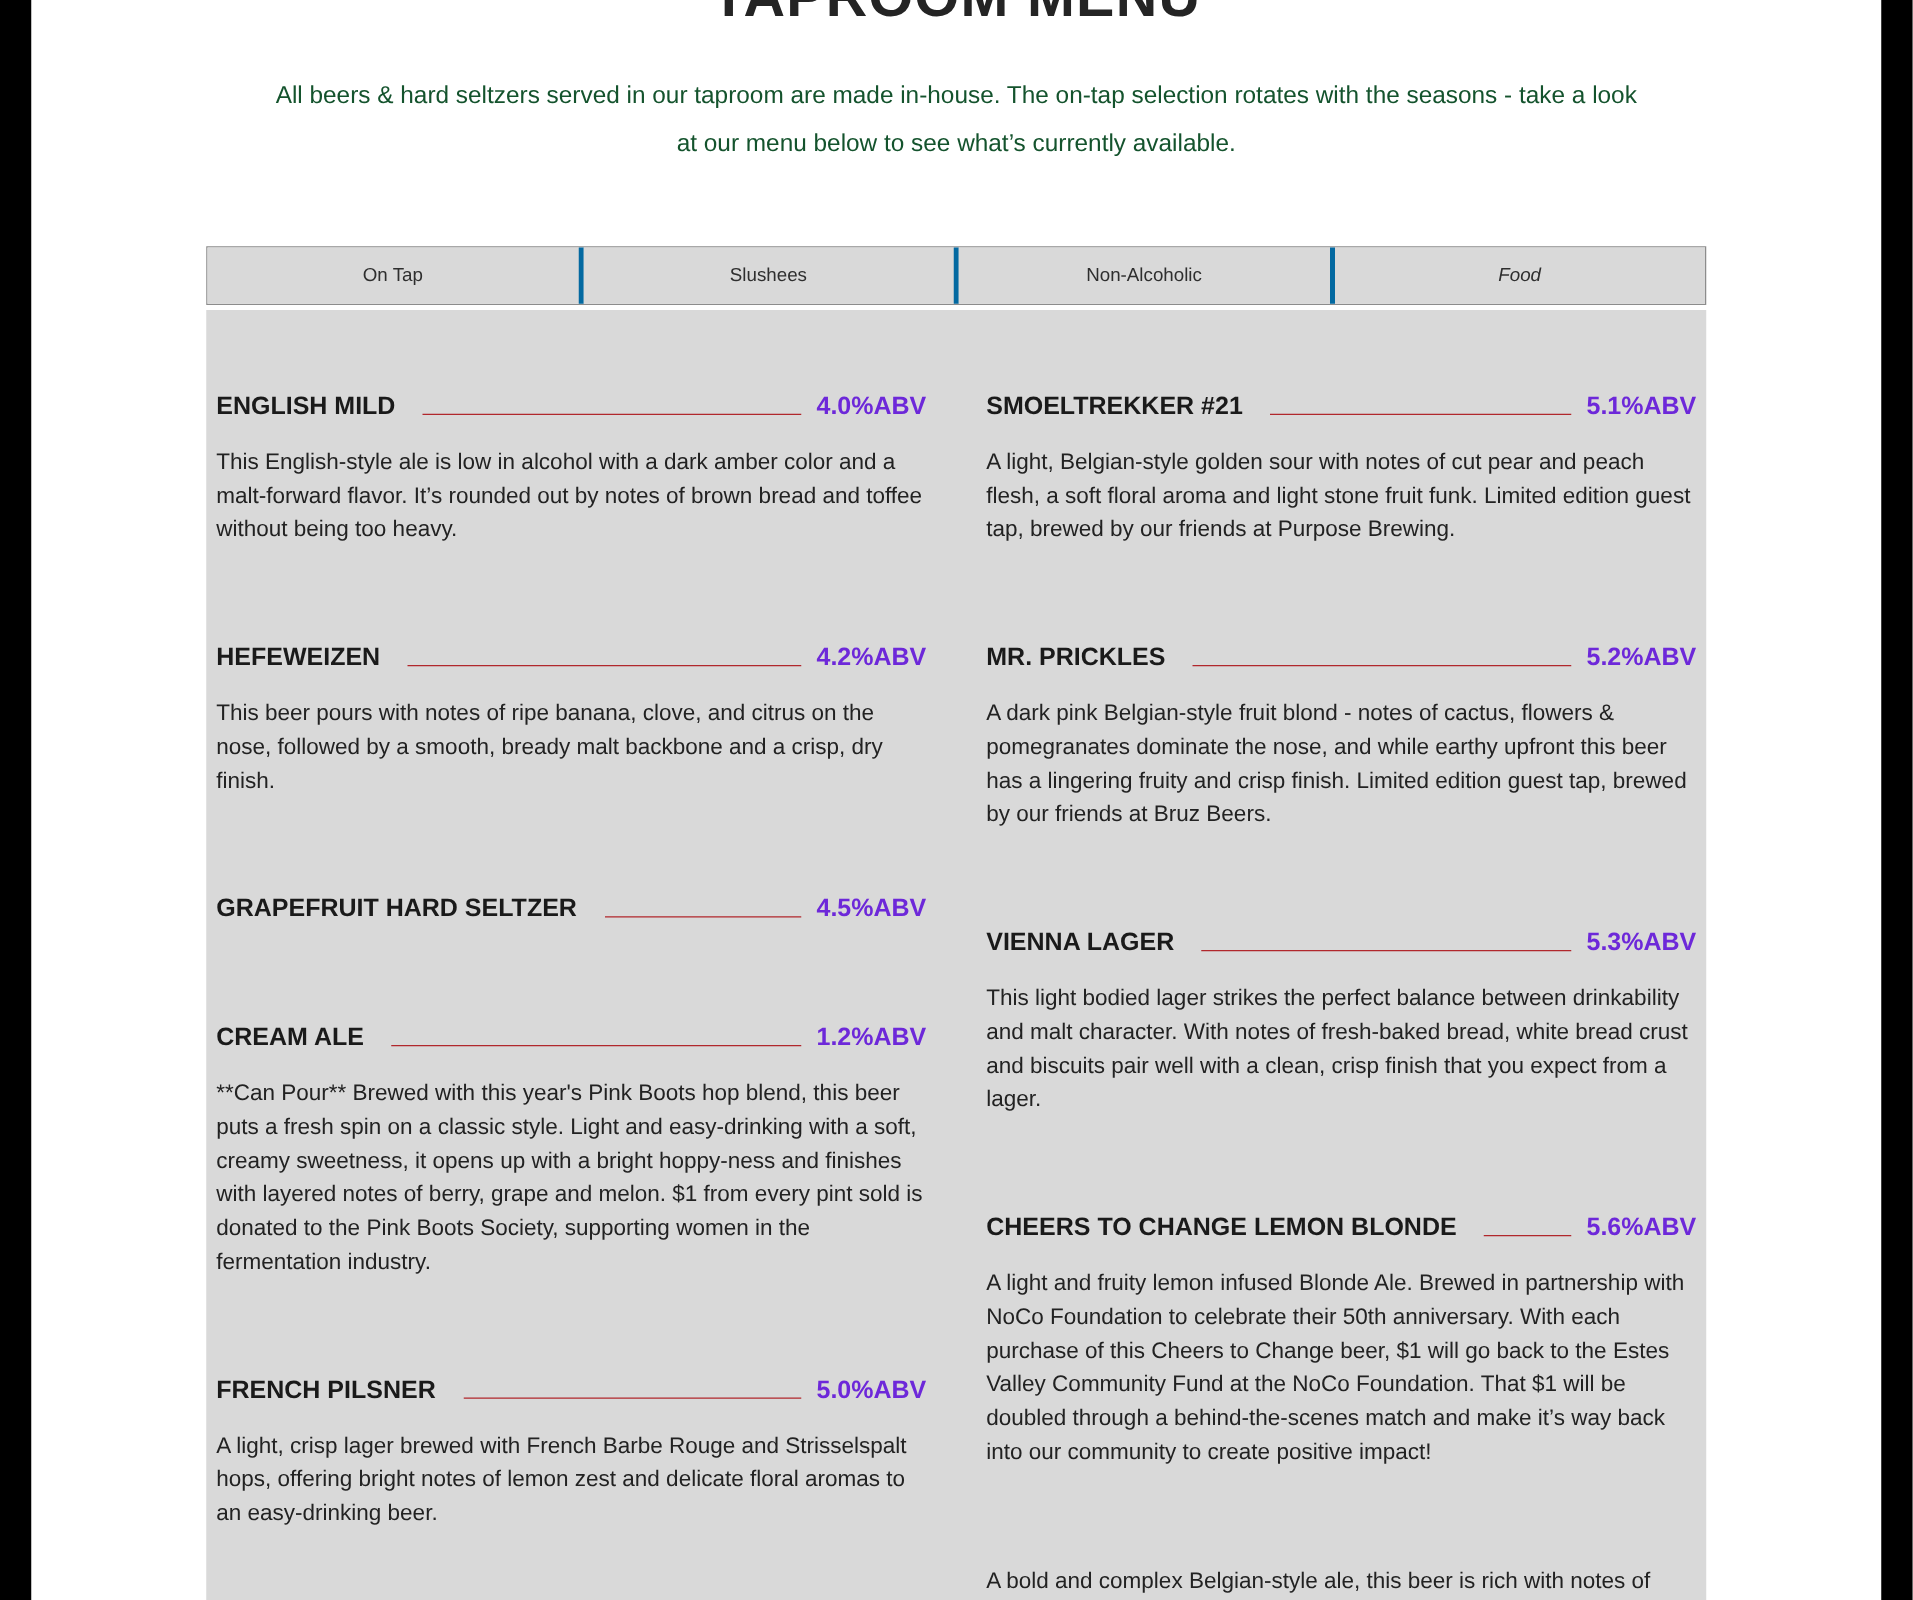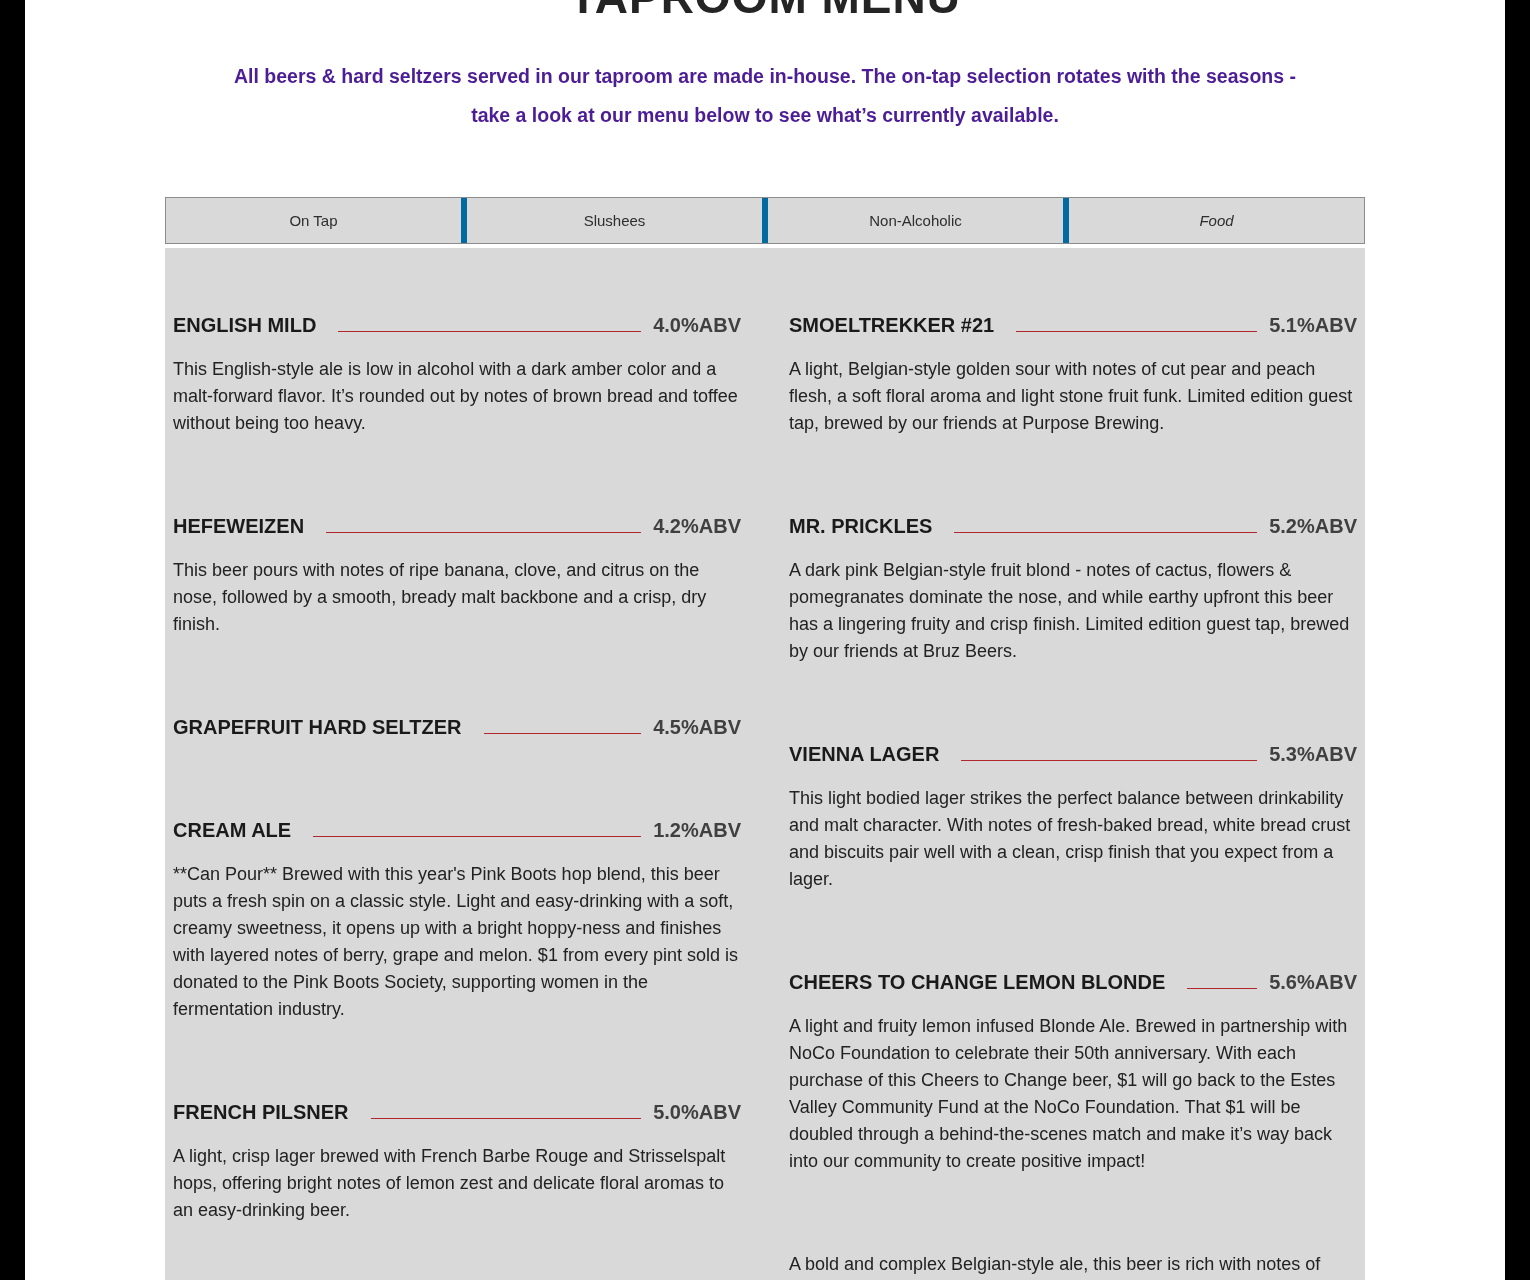--- a/index.html
+++ b/index.html
@@ -19,37 +19,36 @@
     font-weight: bold;
     letter-spacing: 1px;
     color: #242424;
     text-align: center;
     line-height: 1;
     margin-top: -26px;
   }
   .page-subtitle {
     font-size: 19.5px;
     line-height: 39px;
-    color: #4c1d95;
+    color: #14532d;
     text-align: center;
     max-width: 1100px;
     margin: 37px auto 0 auto;
-    font-weight: bold;
   }
   .tabbar {
     width: 1200px;
     margin: 62px auto 0 auto;
     display: flex;
     border: 1px solid #8c8c8c;
     height: 47px;
   }
   .tab {
     flex: 1;
     background: #d9d9d9;
-    border-right: 6px solid #0369a1;
+    border-right: 4px solid #0369a1;
     display: flex;
     align-items: center;
     justify-content: center;
     font-size: 15px;
     color: #2e2e2e;
     cursor: pointer;
   }
   .tab:last-child { border-right: none; font-style: italic; }
   .menu-panel {
     width: 1200px;
@@ -77,21 +76,21 @@
   .leader {
     flex: 1;
     height: 0;
     border-bottom: 1px solid #b1272c;
     margin: 0 12px 7px 22px;
     min-width: 30px;
   }
   .item-abv {
     font-size: 20px;
     font-weight: bold;
-    color: #404040;
+    color: #6d28d9;
     white-space: nowrap;
     text-align: center;
   }
   .item-desc {
     font-size: 18px;
     line-height: 27px;
     color: #222222;
   }
 </style>
 </head>

